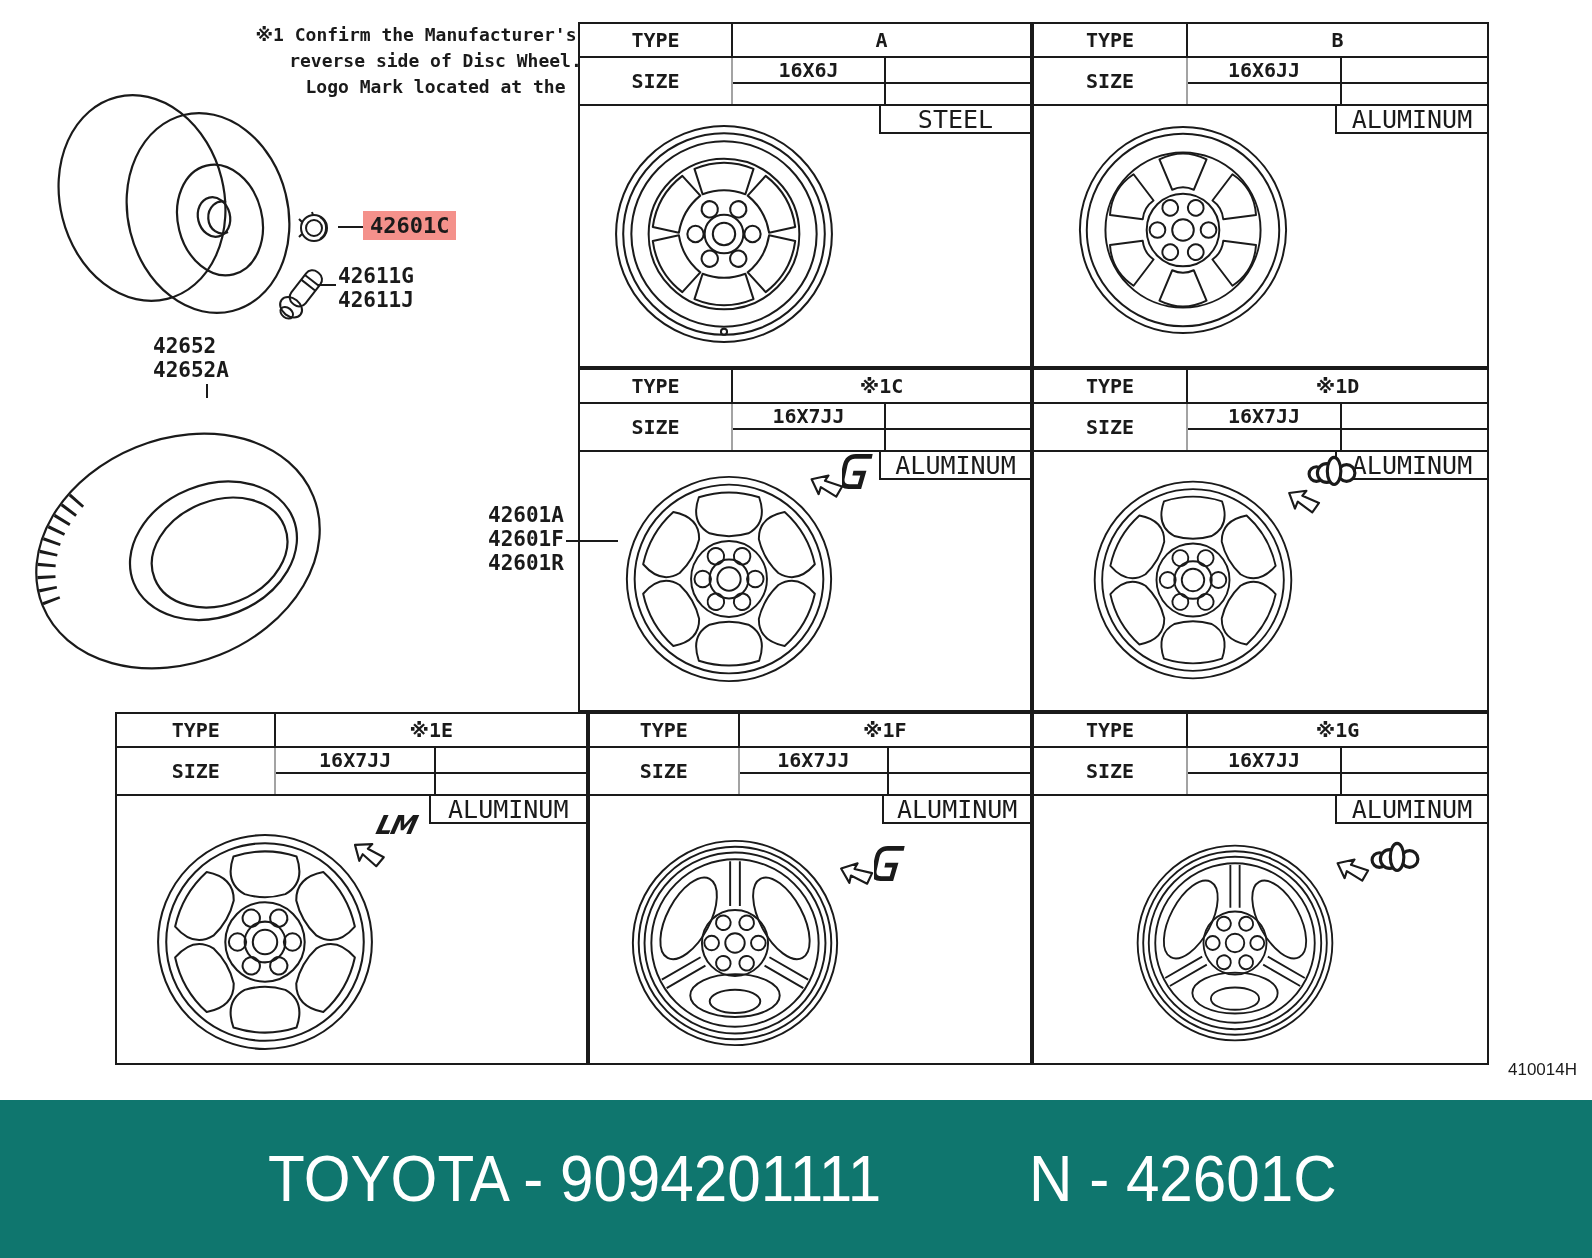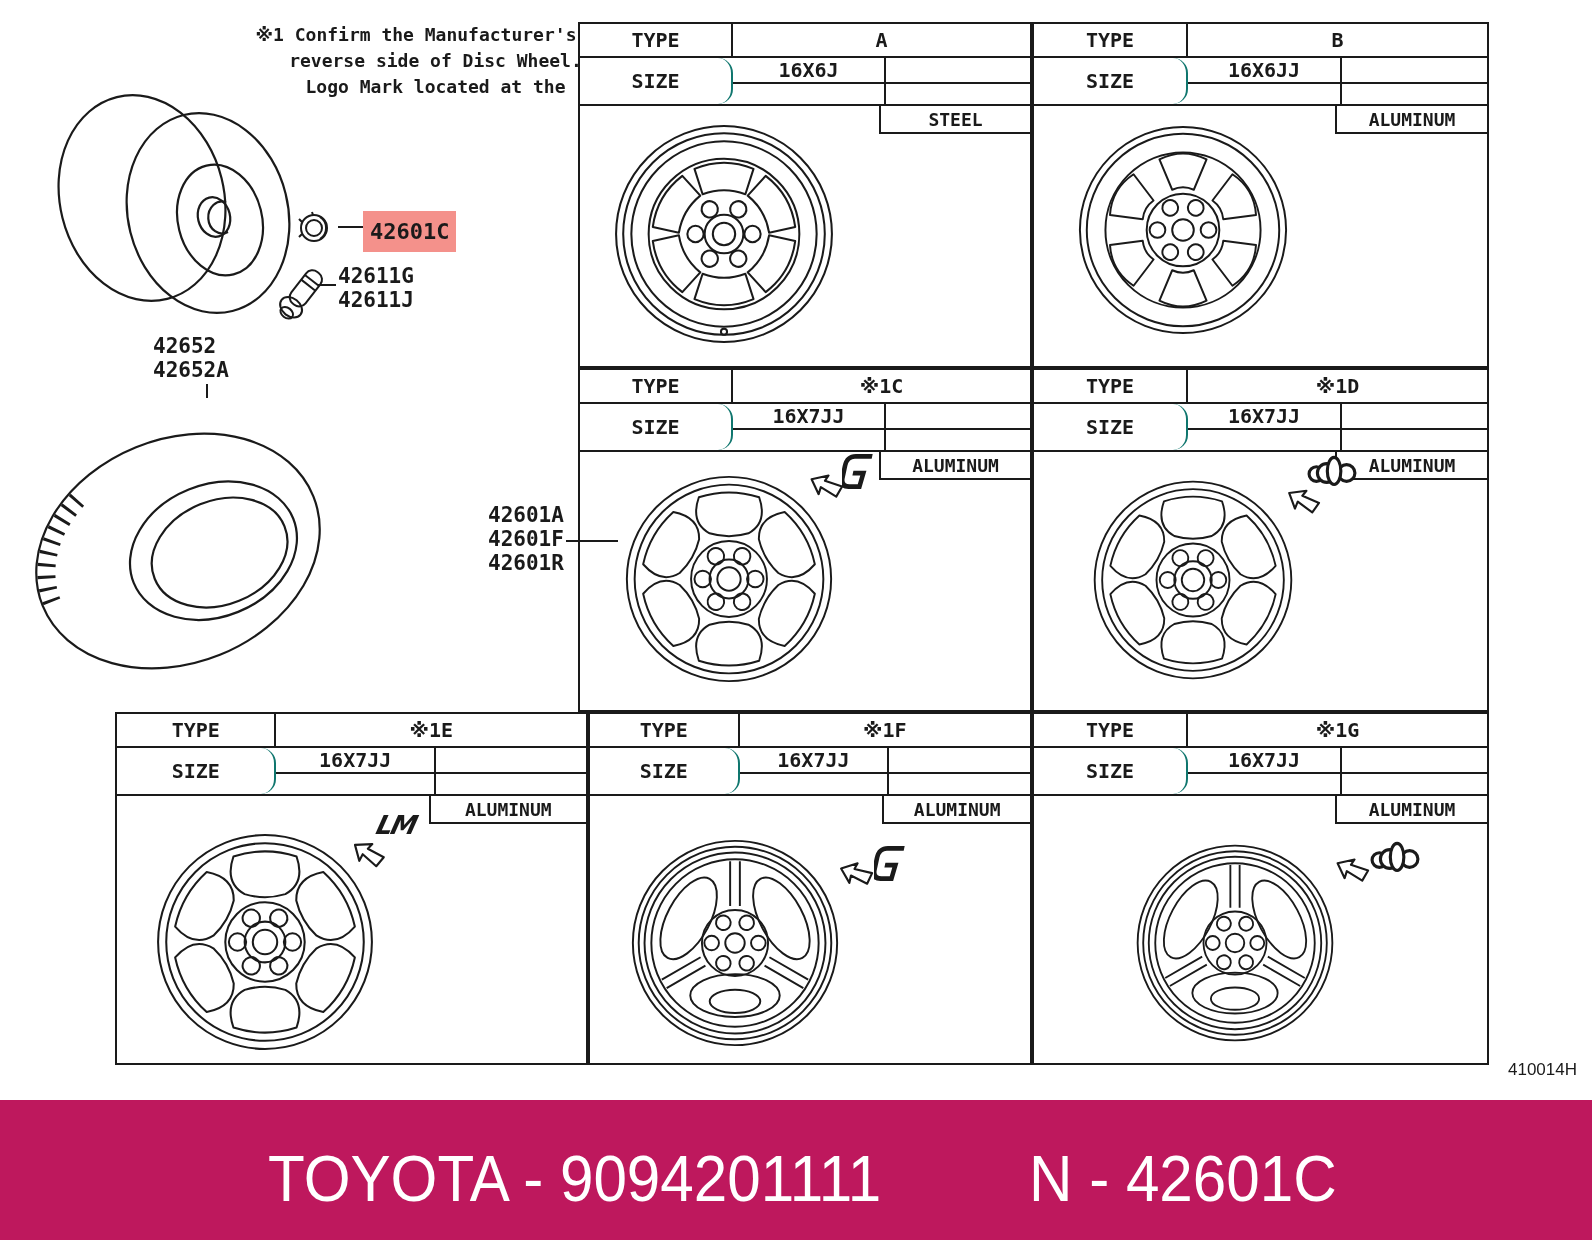--- a/index.html
+++ b/index.html
@@ -7,42 +7,42 @@
           font-family:"DejaVu Sans Mono","DejaVu Sans",monospace;color:#1a1a1a;}
   svg{display:block;}
   .fig{position:absolute;}
   
   .note{position:absolute;left:236px;top:22px;width:360px;font-weight:bold;font-size:18px;line-height:26px;text-align:center;}
   .note .nl{display:block;}
   .note .nl.ind{margin-left:39px;}
   
   .plabel{position:absolute;font-weight:bold;font-size:21px;line-height:24px;}
   .pl-line{display:block;}
-  .highlight{position:absolute;background:#f4918b;font-weight:bold;font-size:22px;padding:8px 7px;}
+  .highlight{position:absolute;background:#f4918b;font-weight:bold;font-size:22px;padding:2px 7px;}
   .lline{position:absolute;height:2px;background:#1a1a1a;}
   .vline{position:absolute;width:2px;background:#1a1a1a;}
   
   .tbl{position:absolute;border:2px solid #1a1a1a;box-sizing:border-box;}
   .hdr{position:absolute;left:0;top:0;right:0;height:82px;box-sizing:border-box;border-bottom:2px solid #1a1a1a;
        display:grid;grid-template-columns:34% 34% 32%;grid-template-rows:34px 26px 20px;}
   .c{display:flex;align-items:center;justify-content:center;font-weight:bold;font-size:20px;box-sizing:border-box;}
   .c-type{grid-area:1/1/2/2;border-right:2px solid #1a1a1a;border-bottom:2px solid #1a1a1a;}
   .c-typeval{grid-area:1/2/2/4;border-bottom:2px solid #1a1a1a;}
-  .c-size{grid-area:2/1/4/2;border-right:2px solid #0f766e;border-radius:15px;}
+  .c-size{grid-area:2/1/4/2;border-right:2px solid #a3a3a3;}
   .c-sizeval{grid-area:2/2/3/3;border-right:2px solid #1a1a1a;border-bottom:2px solid #1a1a1a;}
   .c-e1{grid-area:2/3/3/4;border-bottom:2px solid #1a1a1a;}
   .c-e2{grid-area:3/2/4/3;border-right:2px solid #1a1a1a;}
   .mat{position:absolute;top:80px;right:-2px;width:34%;height:30px;box-sizing:border-box;border:2px solid #1a1a1a;
-       background:#fff;display:flex;align-items:center;justify-content:center;font-weight:bold;font-size:18px;}
+       background:#fff;display:flex;align-items:center;justify-content:center;font-weight:normal;font-size:25px;}
   .wheel{position:absolute;}
   .logo{position:absolute;}
   .logo-lm{position:absolute;font-family:"DejaVu Sans",sans-serif;font-style:italic;font-weight:900;font-size:26px;
            transform:skewX(-14deg);letter-spacing:-2px;}
   
-  .footer{position:absolute;left:0;top:1100px;width:1592px;height:140px;background:#be185d;}
+  .footer{position:absolute;left:0;top:1100px;width:1592px;height:158px;background:#0f766e;}
   .footer span{position:absolute;color:#ffffff;font-family:"Liberation Sans",sans-serif;font-size:64px;
                line-height:158px;white-space:nowrap;transform:scaleX(0.94);transform-origin:left center;}
   .f-left{left:268px;}
   .f-right{left:1029px;}
   .dwgnum{position:absolute;left:1508px;top:1060px;font-family:"Liberation Sans",sans-serif;
           font-weight:normal;font-size:17px;}
 </style>
 </head>
 <body>
 

